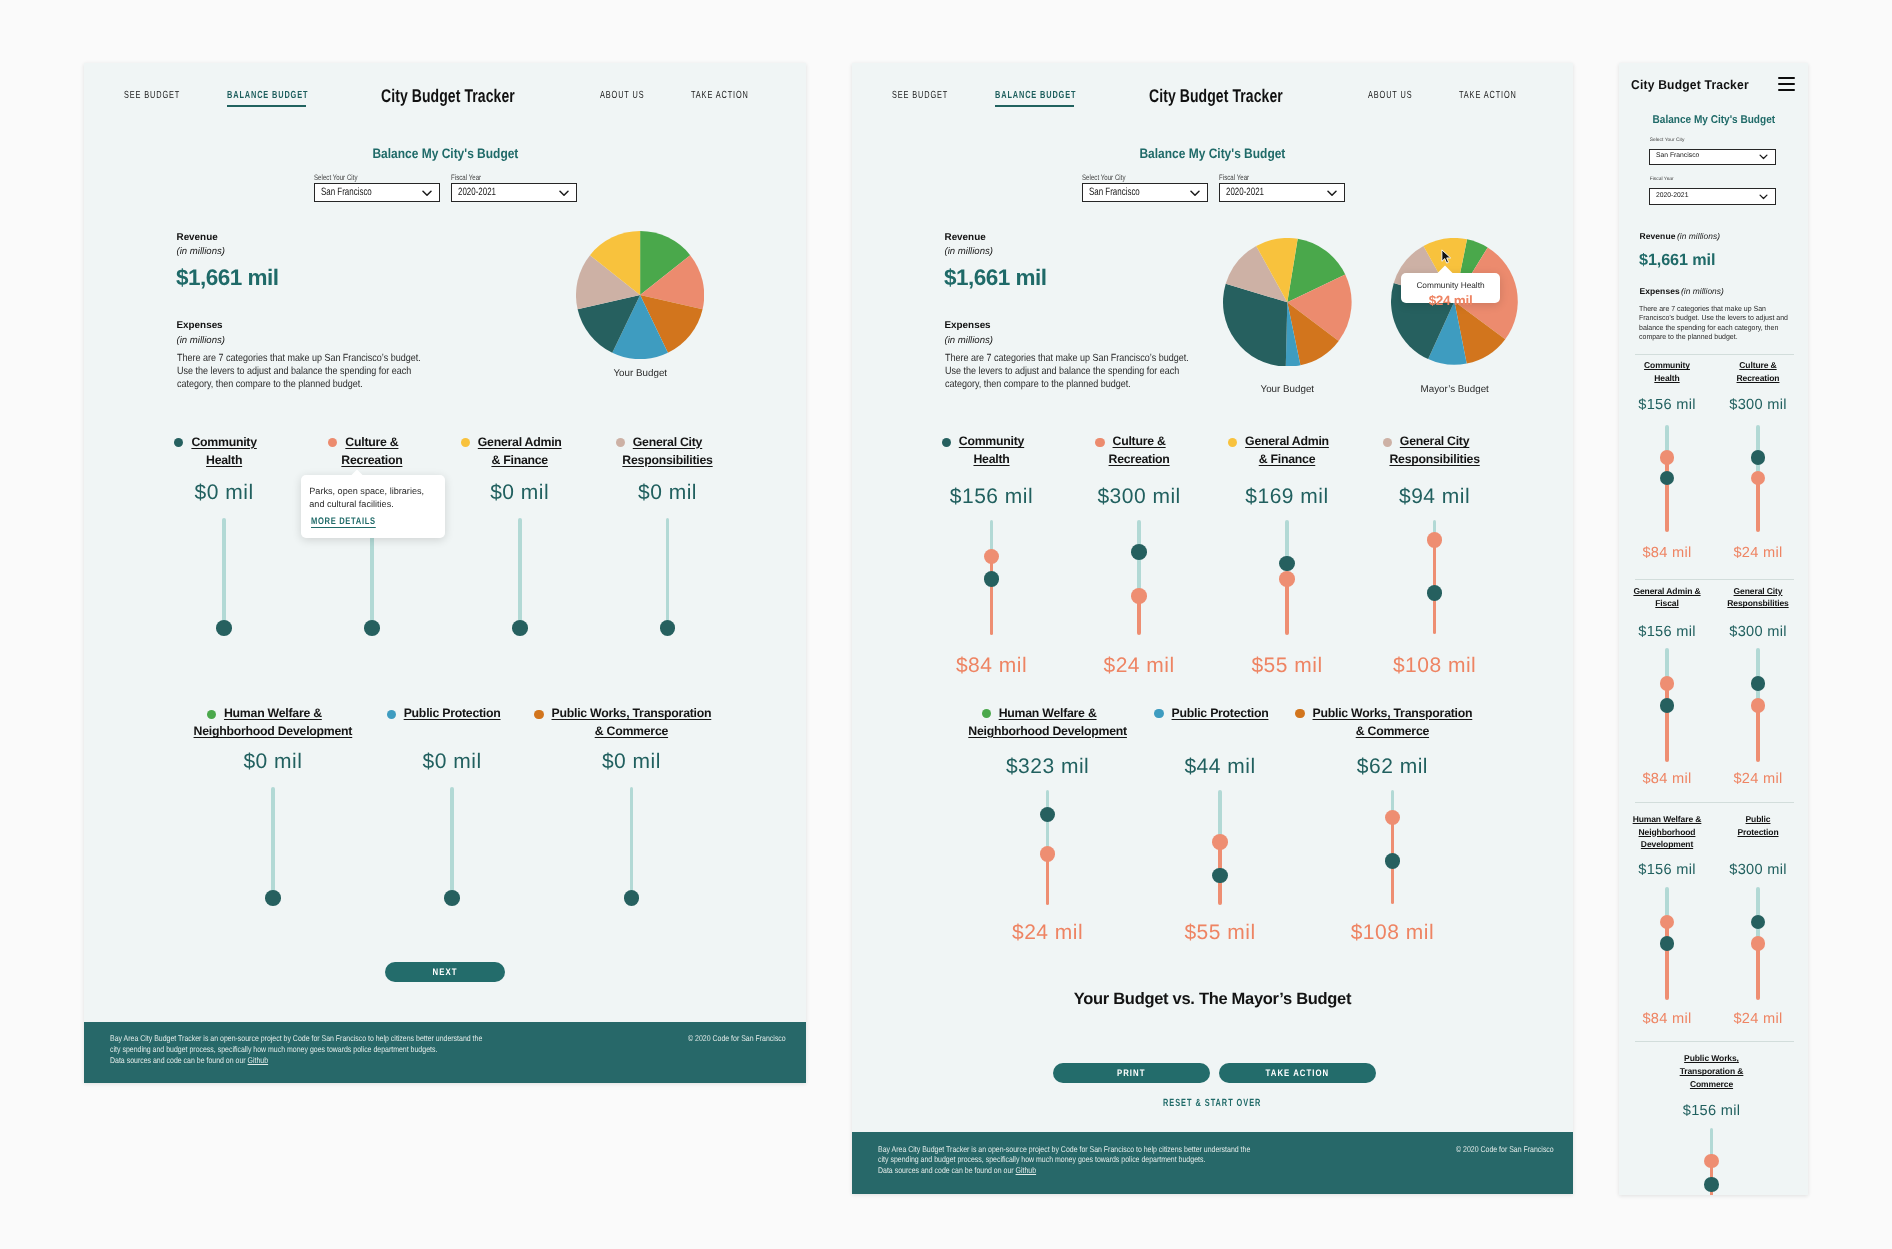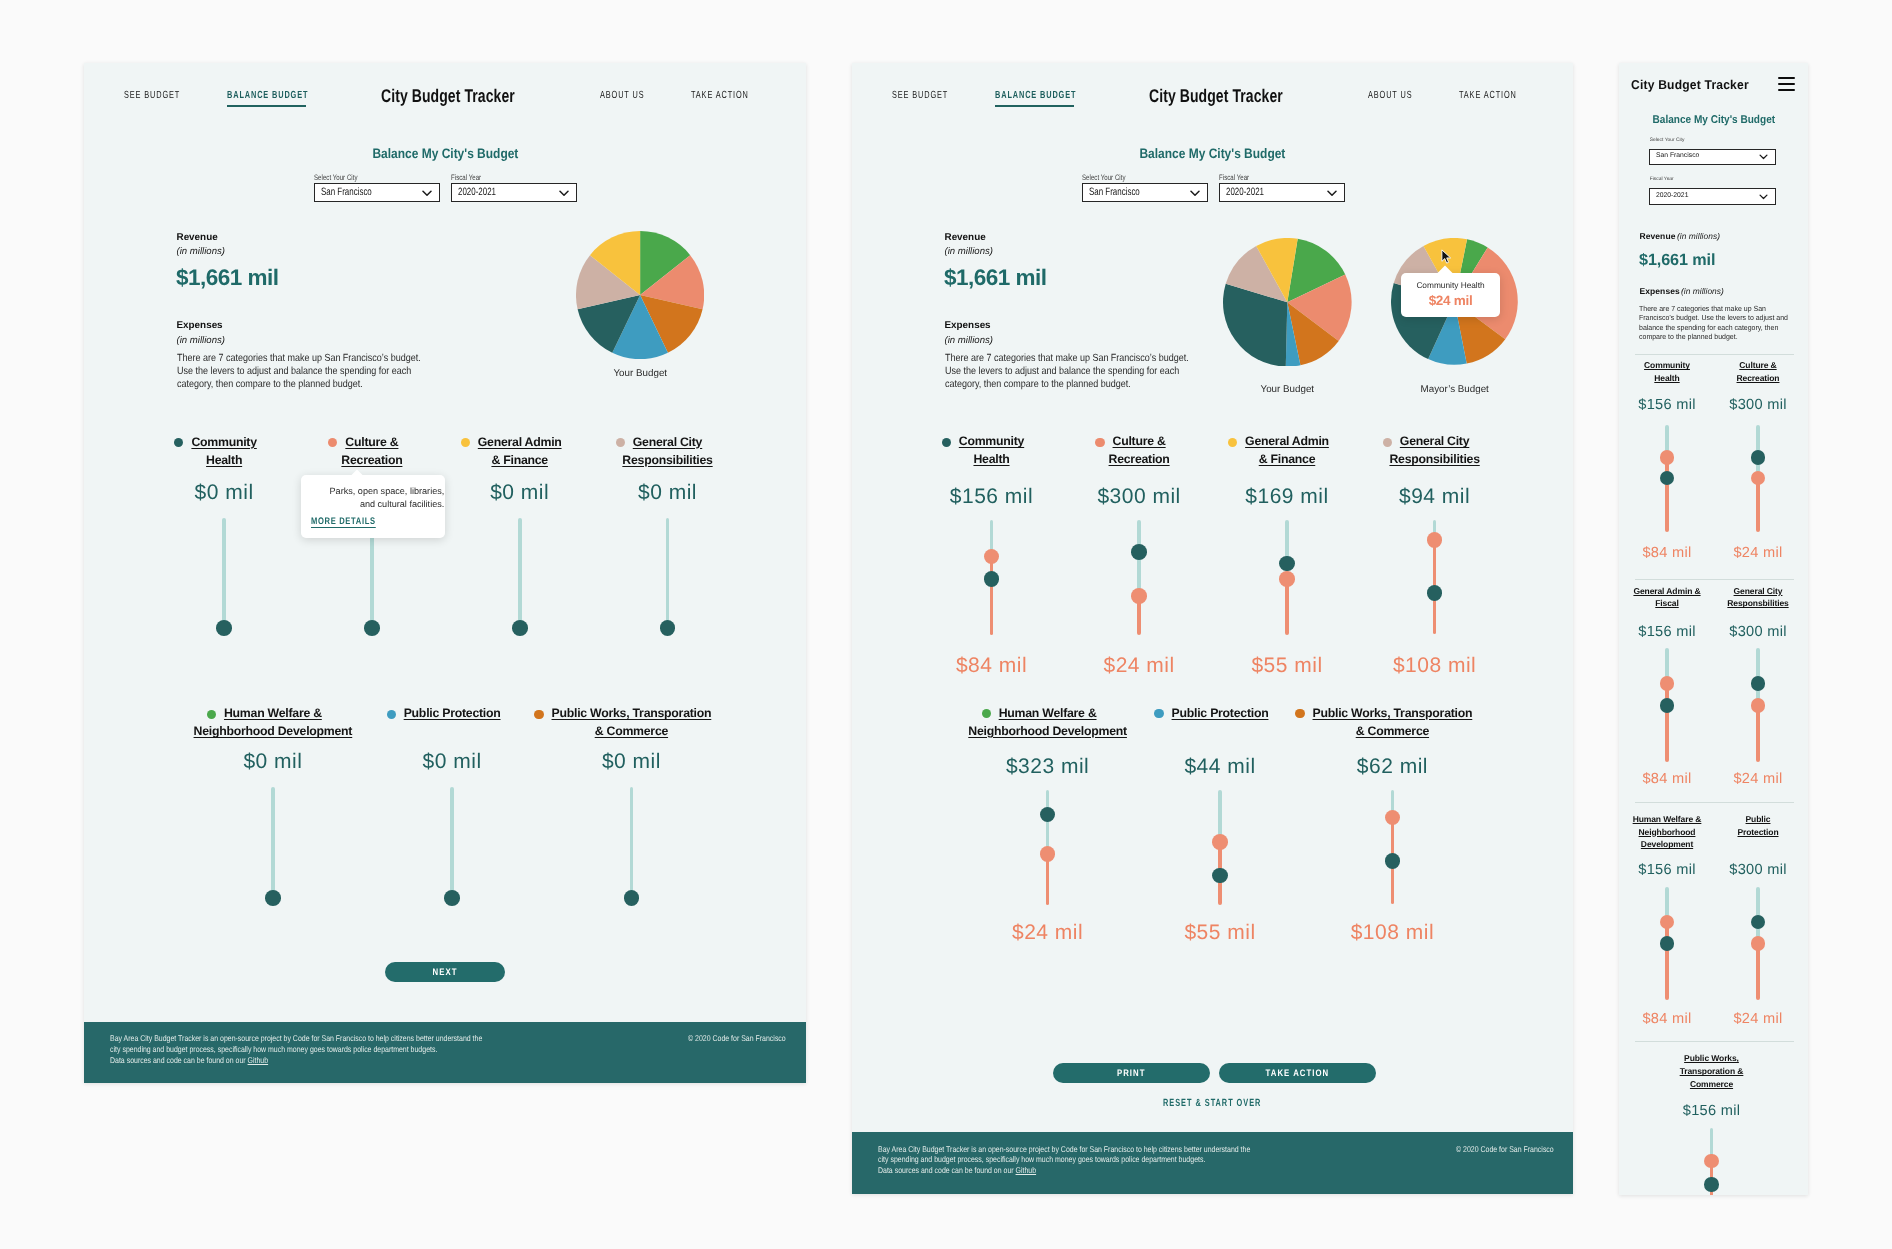--- a/index.html
+++ b/index.html
@@ -204,21 +204,21 @@
       <div class="knob teal" style="left:360.25px;top:827.4499999999999px;"></div>
       <div class="catwrap" style="left:397.4px;top:641.3px;width:300px;"><span class="cat"><span>Public Works, Transporation</span><br><span>&amp; Commerce</span></span></div>
       <span class="bullet" style="background: rgb(210, 117, 29); position: absolute; left: 450.416px; top: 646.697px;"></span>
       <div class="amt" style="left:467.4px;top:688px;width:160px;">$0 mil</div>
       <div class="track" style="left:545.5px;top:724.1px;height:106.69999999999993px;"></div>
       <div class="knob teal" style="left:539.55px;top:827.4499999999999px;"></div>
     </div>
 
   <div class="tipbox" style="left:217.3px;top:412.2px;width:143.8px;height:63.2px;">
     <div class="tiparrow" style="left:50.1px;top:-3.7px;"></div>
-    <div class="ab tiptext" style="left:18px;top:10.2px;width:125px;text-align:right;">
+    <div class="ab tiptext" style="left:8px;top:10.2px;width:125px;">
       <span>Parks, open space, libraries,</span>
       <span>and cultural facilities.</span>
     </div>
     <div class="ab tiplink" style="left:9.9px;top:40.8px;">MORE DETAILS</div>
   </div>
 
   <div class="btn" id="nextbtn" style="left:301px;top:898.7px;width:119.7px;height:20.3px;">
       <span>NEXT</span>
     </div>
 
@@ -319,21 +319,21 @@
         </path>
         <path d="M63.40,63.40 L2.74,44.97 A63.4,63.4 0 0,1 32.49,8.05 Z" fill="#cdb1a5">
           <title>General City Responsibilities</title>
         </path>
         <path d="M63.40,63.40 L32.49,8.05 A63.4,63.4 0 0,1 76.04,1.27 Z" fill="#f8c23d">
           <title>General Admin &amp; Finance</title>
         </path>
       </svg></div>
   <div class="ab pielabel" style="left:539.3px;top:321.5px;width:126.8px;">Mayor’s Budget</div>
 
-  <div class="tipbox" style="left:549px;top:210px;width:99px;height:44px;text-decoration:underline;">
+  <div class="tipbox" style="left:549px;top:210px;width:99px;height:30px;text-decoration:underline;">
     <div class="tiparrow" style="left:38px;top:-5px;"></div>
     <div class="ab" style="left:0;top:8px;width:100%;text-align:center;font-size:8.3px;color:#2b2b2b;line-height:1;">Community Health</div>
     <div class="ab" style="left:0;top:21px;width:100%;text-align:center;font-size:13.5px;font-weight:600;color:#ee8463;line-height:1;letter-spacing:-0.3px;">$24 mil</div>
   </div>
   <svg class="ab" style="left:589px;top:186px;" width="12" height="16" viewBox="0 0 12 16">
     <path d="M0.9 0.9 L0.9 12.3 L3.75 9.55 L5.65 14.1 L7.55 13.3 L5.7 8.9 L9.6 8.9 Z" fill="#111" stroke="#fff" stroke-width="0.9" stroke-linejoin="round"></path>
   </svg>
 
   <div id="p2sliders">
       <div class="catwrap" style="left:-10.5px;top:369.4px;width:300px;"><span class="cat"><span>Community</span><br><span>Health</span></span></div>
@@ -387,20 +387,21 @@
       <div class="catwrap" style="left:390.4px;top:640.7px;width:300px;"><span class="cat"><span>Public Works, Transporation</span><br><span>&amp; Commerce</span></span></div>
       <span class="bullet" style="background: rgb(210, 117, 29); position: absolute; left: 443.416px; top: 646.087px;"></span>
       <div class="amt" style="left:460.4px;top:693px;width:160px;">$62 mil</div>
       <div class="track" style="left:538.5px;top:727.1px;height:27.5px;"></div>
       <div class="track coral" style="left:538.5px;top:754.6px;height:86.29999999999995px;"></div>
       <div class="knob coral" style="left:532.55px;top:746.75px;"></div>
       <div class="knob teal" style="left:532.55px;top:790.25px;"></div>
       <div class="amt coral" style="left:460.4px;top:858.5px;width:160px;">$108 mil</div>
     </div>
 
+  <div class="ab cmph" style="left:0;top:928px;width:100%;">Your Budget vs. The Mayor’s Budget</div>
   <div class="btn" style="left:200.8px;top:999.6px;width:157.5px;height:20.4px;">
       <span>PRINT</span>
     </div>
   <div class="btn" style="left:366.8px;top:999.6px;width:157.1px;height:20.4px;">
       <span>TAKE ACTION</span>
     </div>
   <div class="linkbtn" style="left:0;top:1036px;width:100%;"><span>RESET &amp; START OVER</span></div>
 
   <div class="footer" style="left:0;top:1069px;width:100%;height:62px;">
     <p class="fp" style="left:26.1px;top:11.6px;">

